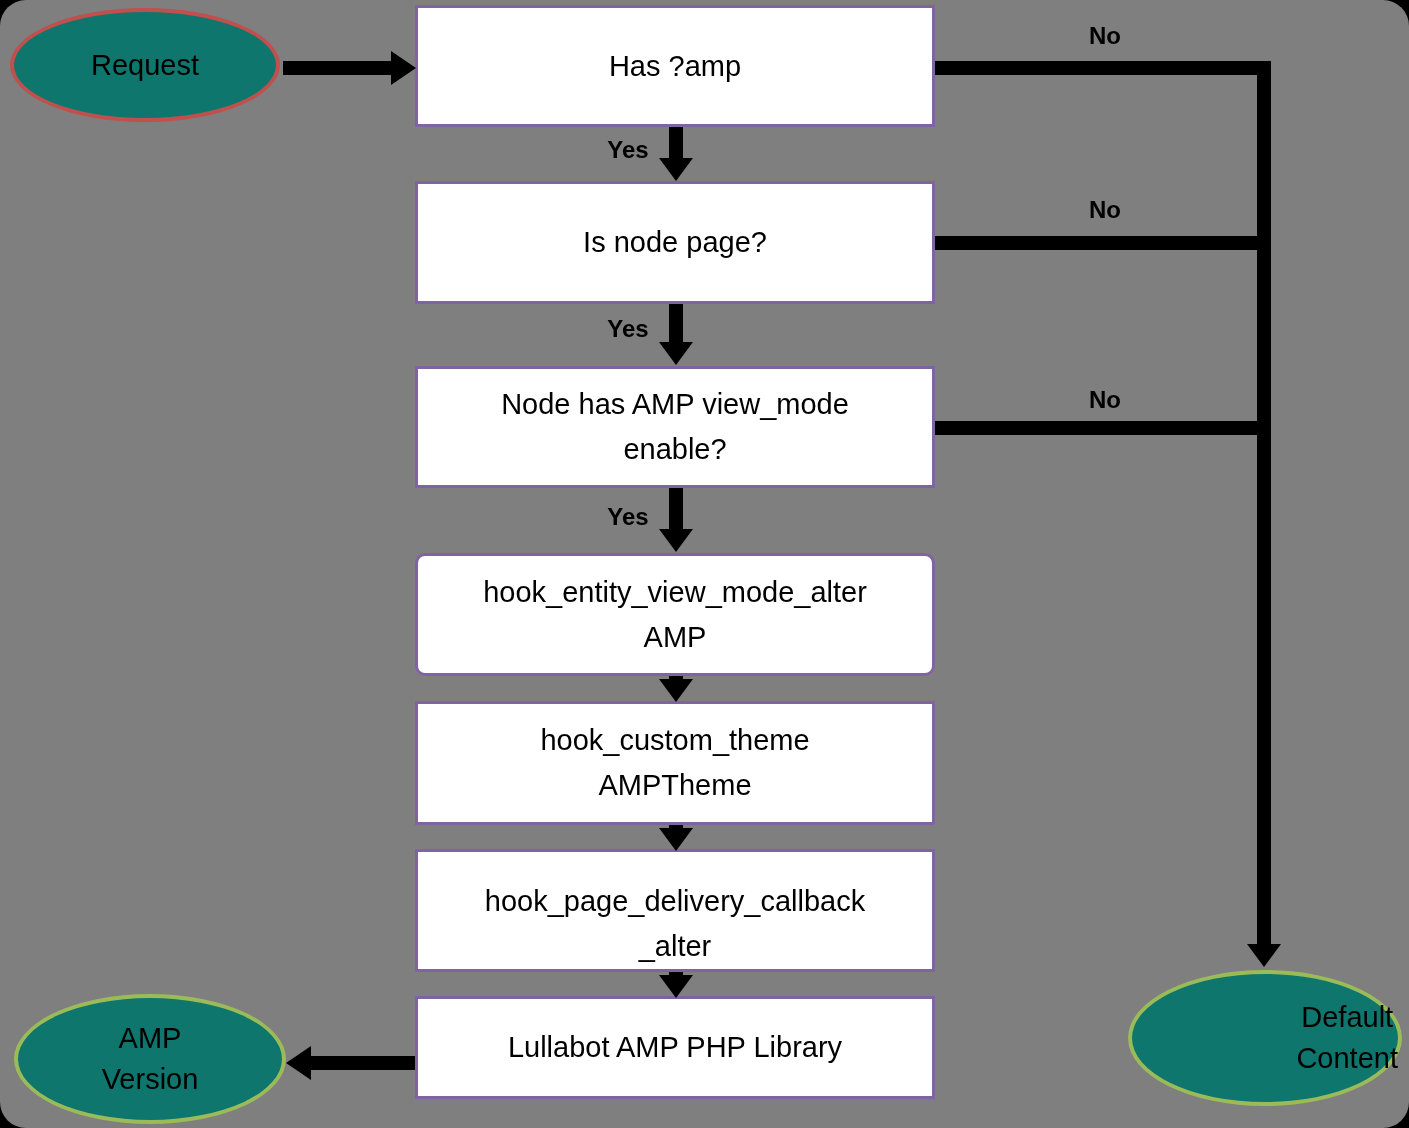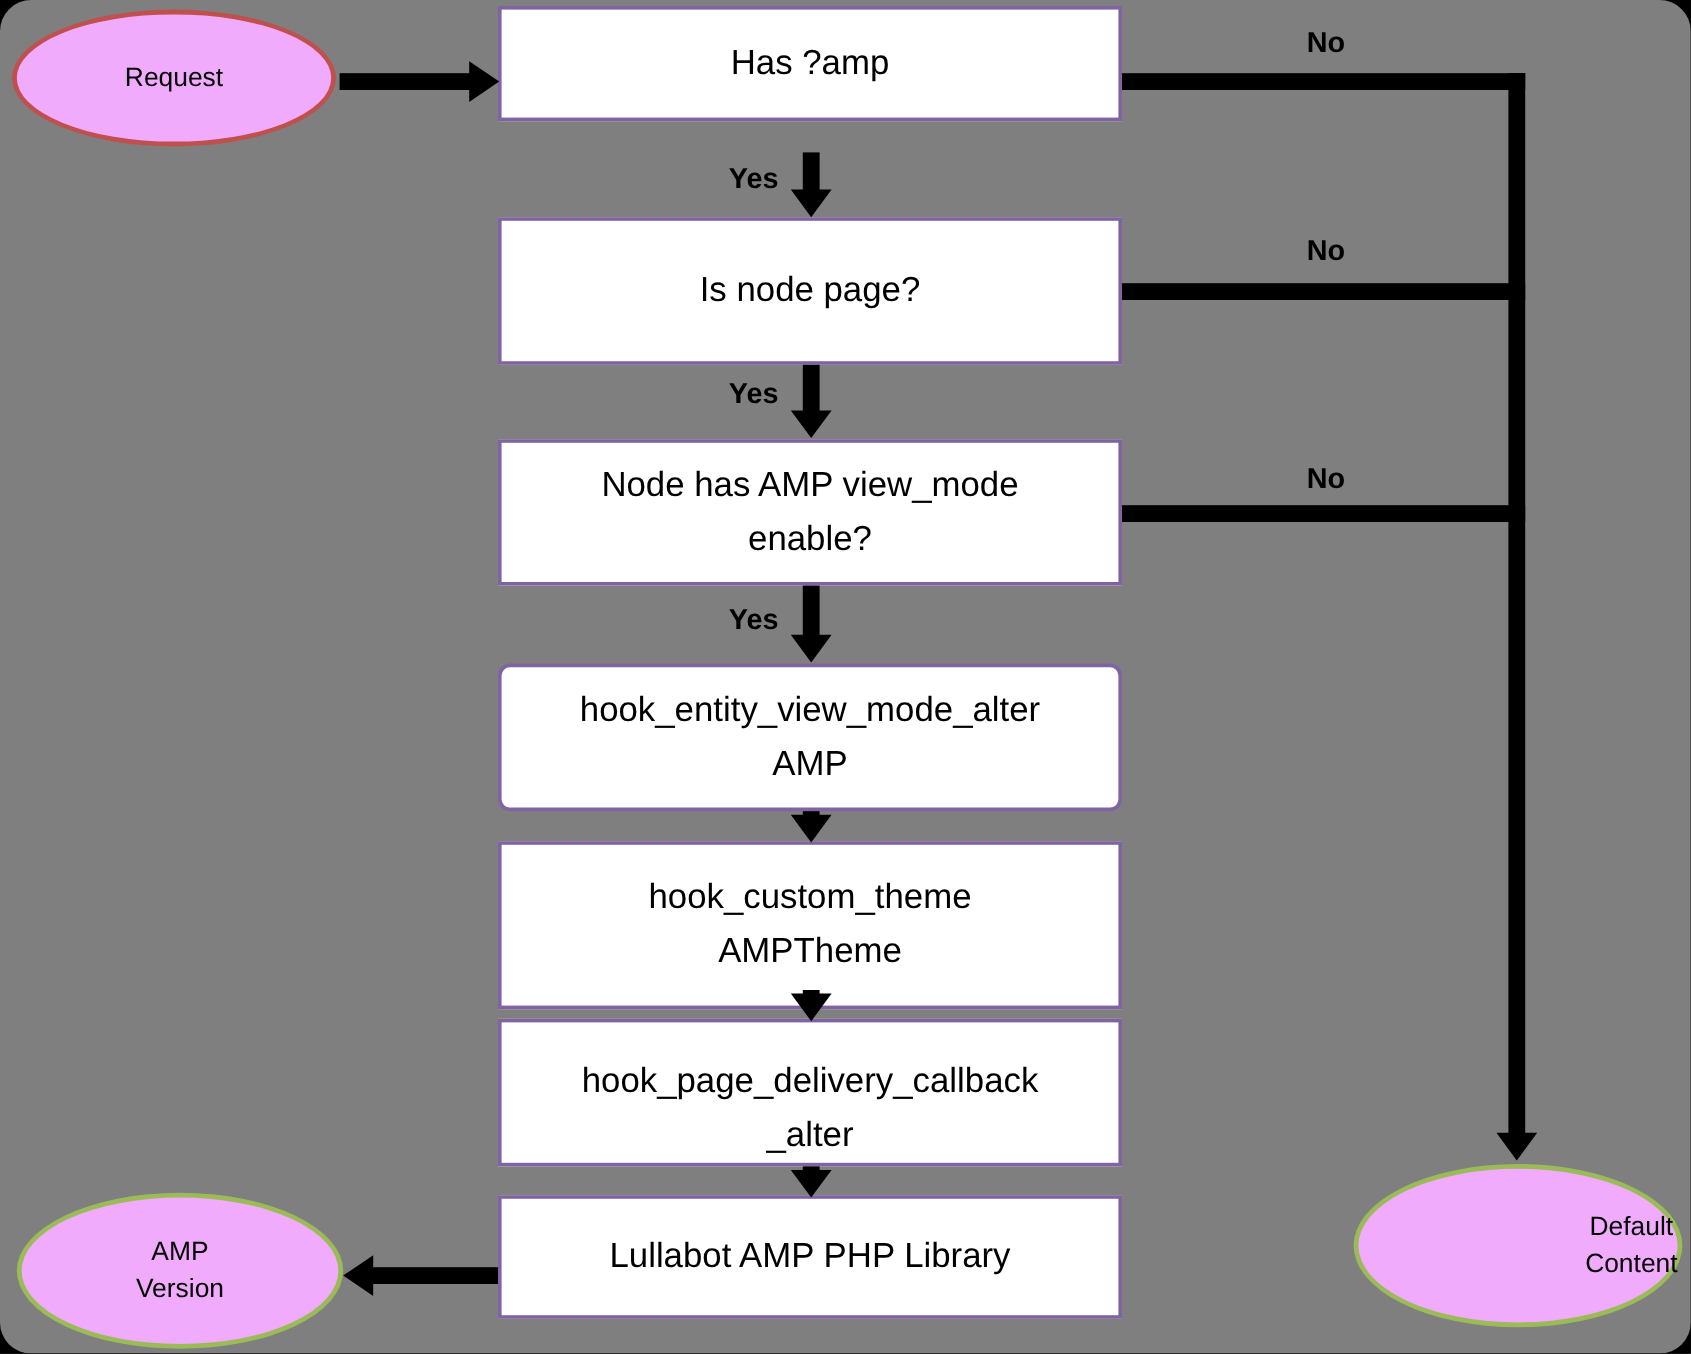--- a/index.html
+++ b/index.html
@@ -9,33 +9,33 @@
     background:#7F7F7F; border-radius:26px; overflow:hidden;
   }
   .node-label { white-space:pre-line; }
   .box {
     position:absolute; left:415px; width:520px;
     background:#FFFFFF; border:3px solid #8064A2;
     display:flex; align-items:center; justify-content:center;
     text-align:center; font-size:29px; color:#000; line-height:1.55;
   }
   .ellipse {
-    position:absolute; background:#f0abfc; border-radius:50%;
+    position:absolute; background:#0f766e; border-radius:50%;
     display:flex; align-items:center; justify-content:center;
-    text-align:center; font-size:22px; color:#000; line-height:1.4;
+    text-align:center; font-size:29px; color:#000; line-height:1.4;
   }
   .start-ellipse { border:4px solid #C0504D; left:10px; top:8px; width:270px; height:114px; }
   .end-amp { border:4px solid #9BBB59; left:14px; top:994px; width:272px; height:130px; }
   .end-default { border:4px solid #9BBB59; left:1128px; top:970px; width:274px; height:136px;justify-content:flex-end; }
 
-  .box1 { top:5px;   height:96px; }
+  .box1 { top:5px;   height:122px; }
   .box2 { top:181px; height:123px; }
   .box3 { top:366px; height:122px; }
   .box4 { top:553px; height:123px;border-radius:10px; }
-  .box5 { top:701px; height:140px; }
+  .box5 { top:701px; height:124px; }
   .box6 { top:849px; height:123px;align-items:flex-end; }
   .box7 { top:996px; height:103px; }
 
   .line { position:absolute; background:#000; }
   .ah { position:absolute; width:0; height:0; }
   .ah-down  { border-left:17px solid transparent; border-right:17px solid transparent; border-top:23px solid #000; }
   .ah-right { border-top:17px solid transparent; border-bottom:17px solid transparent; border-left:25px solid #000; }
   .ah-left  { border-top:17px solid transparent; border-bottom:17px solid transparent; border-right:25px solid #000; }
 
   .edge-label { position:absolute; font-weight:bold; font-size:24px; color:#000; width:90px; text-align:center; }

